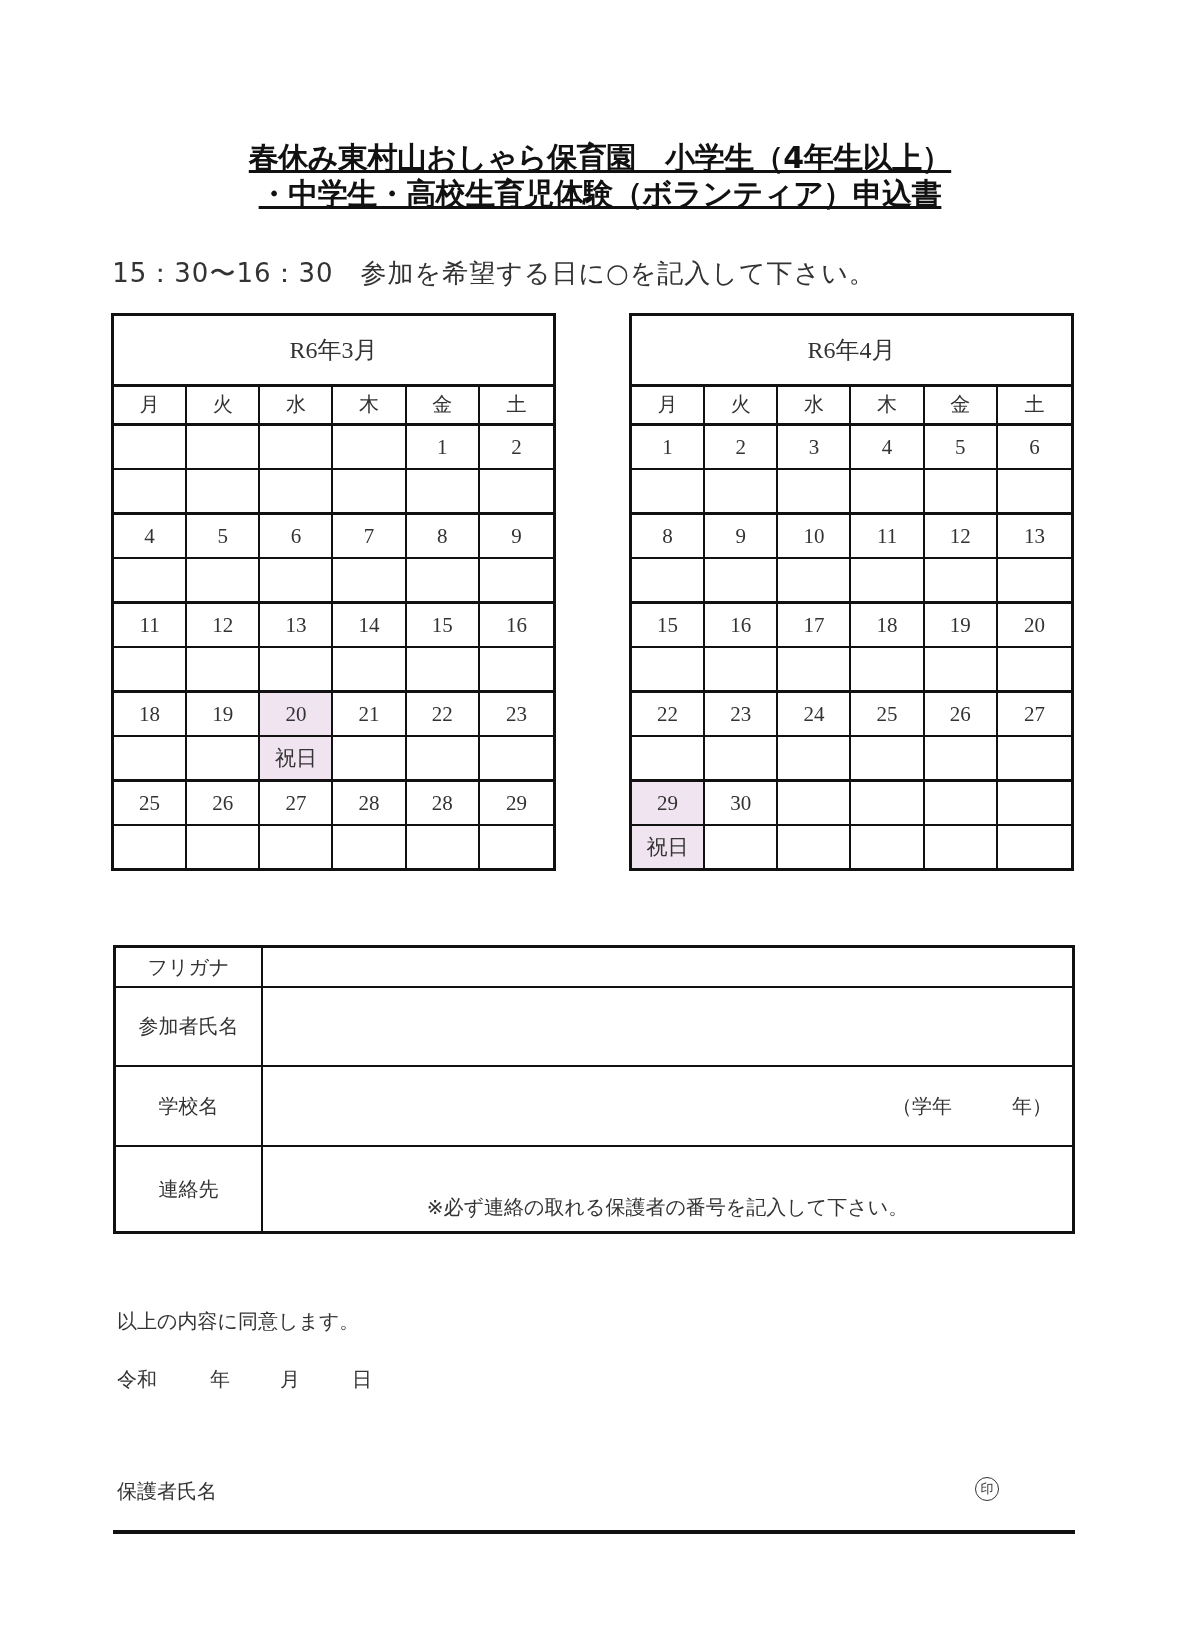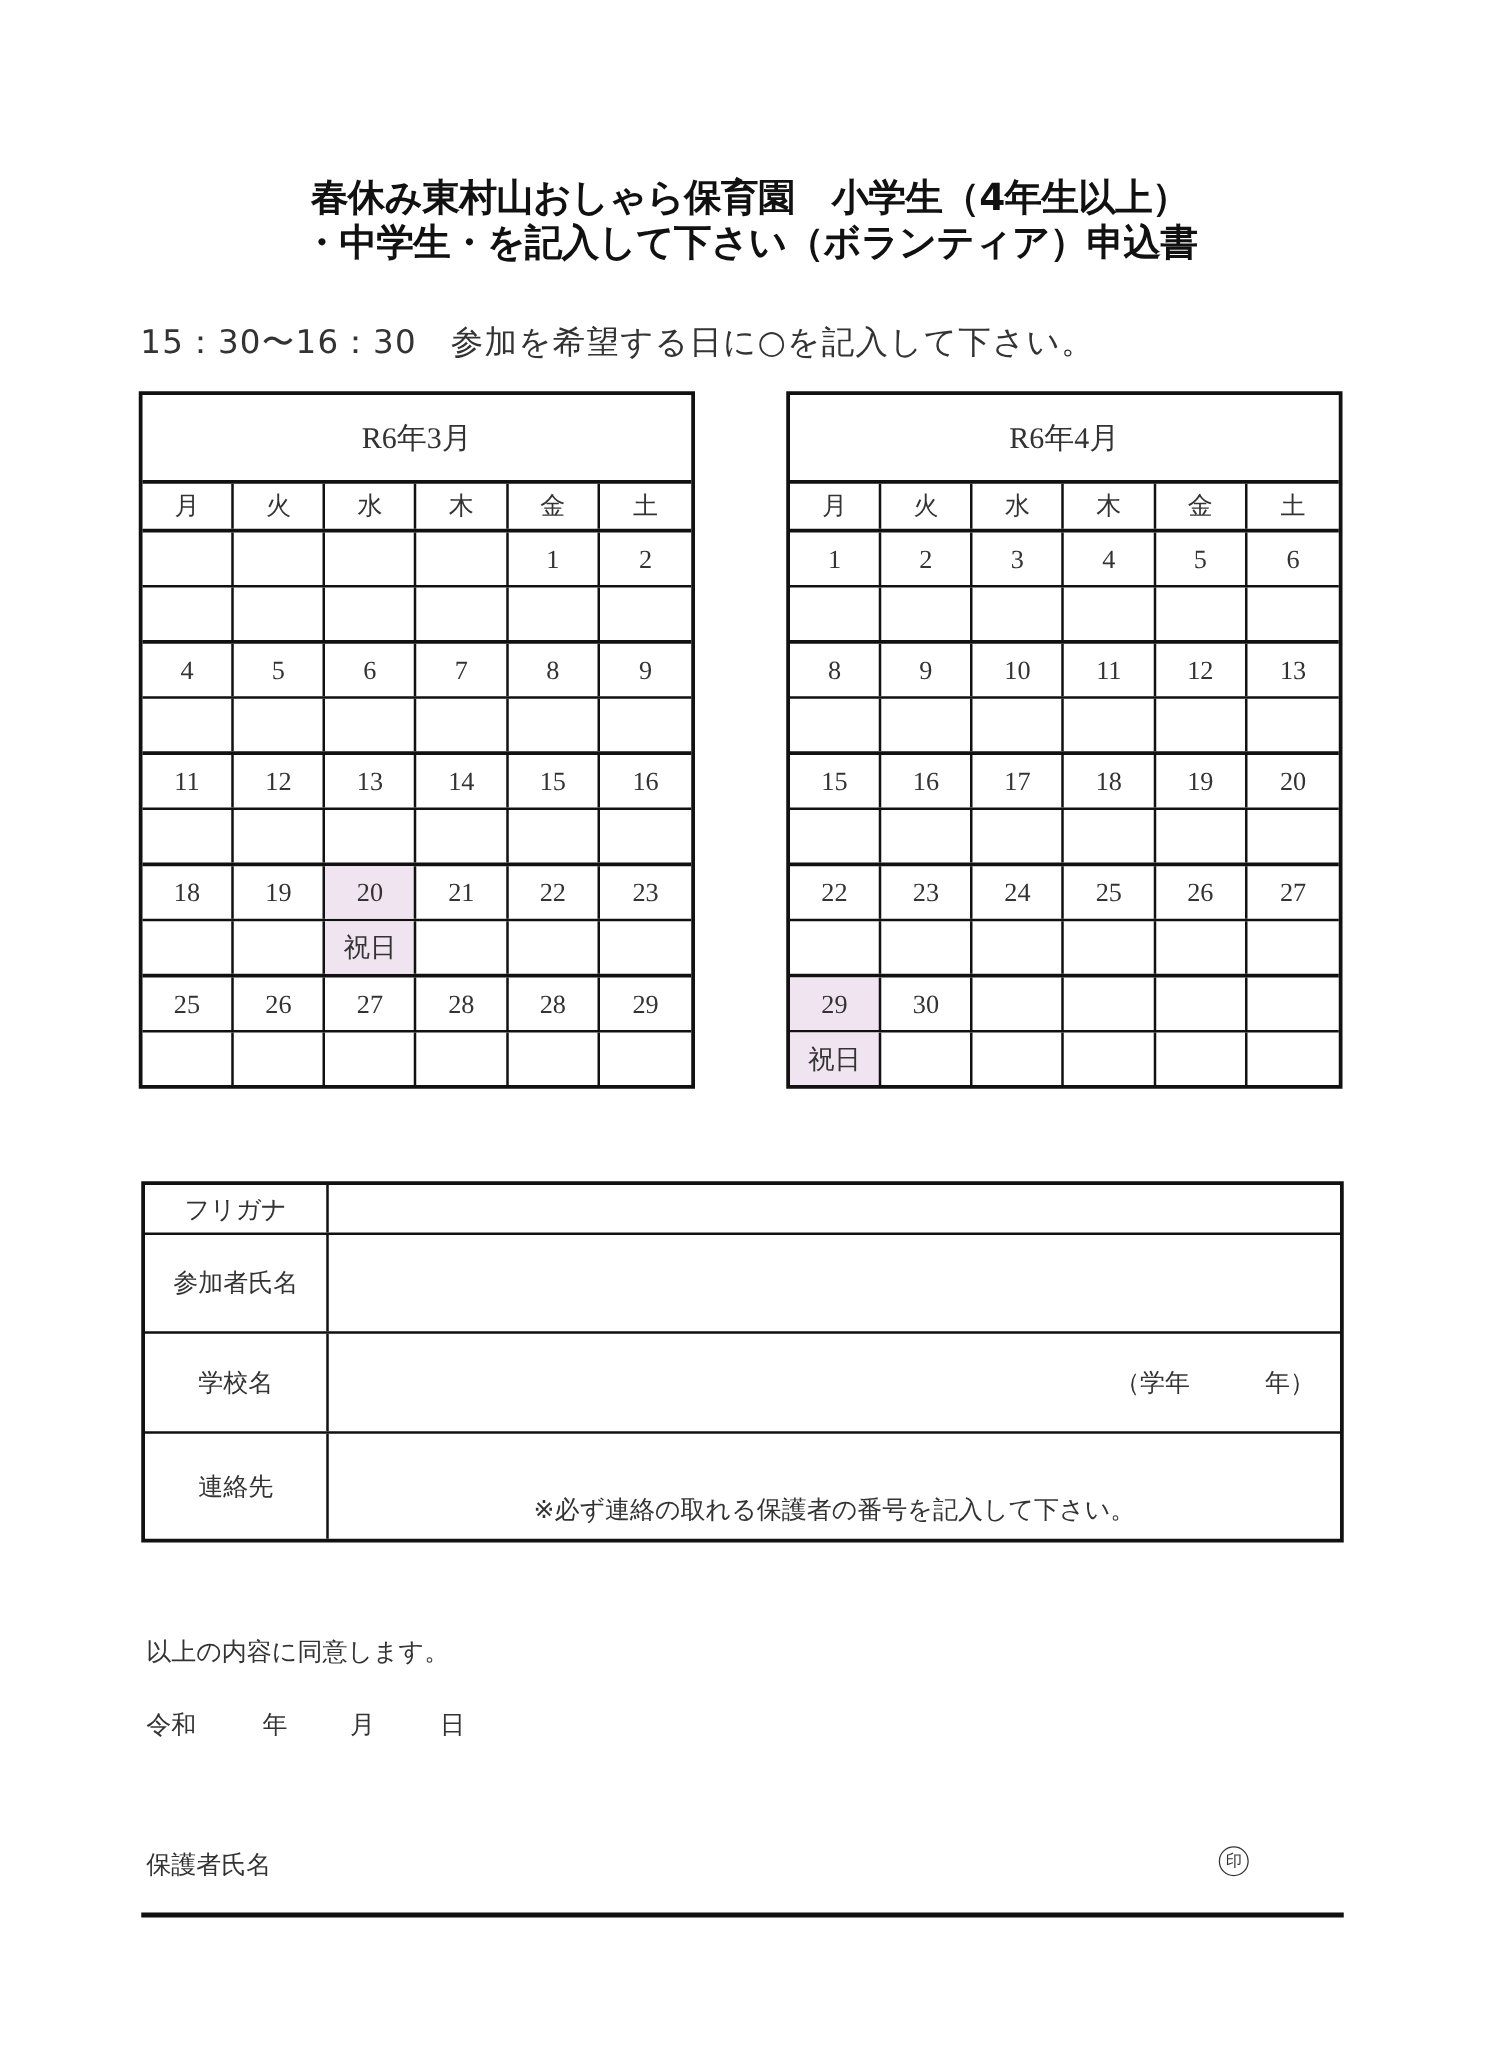--- a/index.html
+++ b/index.html
@@ -1,19 +1,19 @@
 <!DOCTYPE html>
 <html><head>
 <meta charset="utf-8">
 <style>
   html,body{margin:0;padding:0;background:#fff;}
   body{width:1200px;height:1638px;position:relative;overflow:hidden;color:#222;
        font-family:"DejaVu Sans","Liberation Sans",sans-serif;}
   .title{position:absolute;left:0;width:1200px;text-align:center;font-weight:bold;
-         font-size:30px;color:#111;letter-spacing:-0.5px;}
+         font-size:30px;color:#111;letter-spacing:-0.5px;text-decoration:underline;}
   .subtitle{position:absolute;left:0;width:988px;text-align:center;top:256px;
             font-size:26px;color:#333;letter-spacing:1px;}
   .cal{position:absolute;top:313px;width:445px;height:558px;border:3px solid #111;
        box-sizing:border-box;display:flex;flex-direction:column;font-family:Liberation Serif, serif;}
   .cal-head{height:78px;display:flex;align-items:center;justify-content:center;
             font-size:24px;color:#333;border-bottom:3px solid #111;}
   .wk{display:grid;grid-template-columns:repeat(6,1fr);height:42px;border-bottom:3px solid #111;}
   .wk div{display:flex;align-items:center;justify-content:center;font-size:20px;color:#333;
           border-right:2px solid #111;}
   .wk div:last-child{border-right:none;}
@@ -36,21 +36,21 @@
   .note{position:absolute;bottom:10px;left:0;right:0;text-align:center;font-size:20px;color:#333;}
   .text{position:absolute;font-size:20px;color:#333;}
   .seal{position:absolute;left:975px;top:1477px;width:22px;height:22px;border:1px solid #333;
         border-radius:50%;font-size:13px;display:flex;align-items:center;justify-content:center;color:#333;}
   .sigline{position:absolute;left:113px;top:1530px;width:962px;height:4px;background:#111;}
 </style>
 </head>
 <body>
 
 <div class="title" style="top:138px">春休み東村山おしゃら保育園　小学生（4年生以上）</div>
-<div class="title" style="top:174px">・中学生・を記入して下さい（ボランティア）申込書</div>
+<div class="title" style="top:174px">・中学生・高校生育児体験（ボランティア）申込書</div>
 <div class="subtitle">15：30〜16：30　参加を希望する日に○を記入して下さい。</div>
 
 <div class="cal" id="cal0" style="left:111px">
     <div class="cal-head">R6年3月</div>
     <div class="wk">
       <div>月</div>
       <div>火</div>
       <div>水</div>
       <div>木</div>
       <div>金</div>

